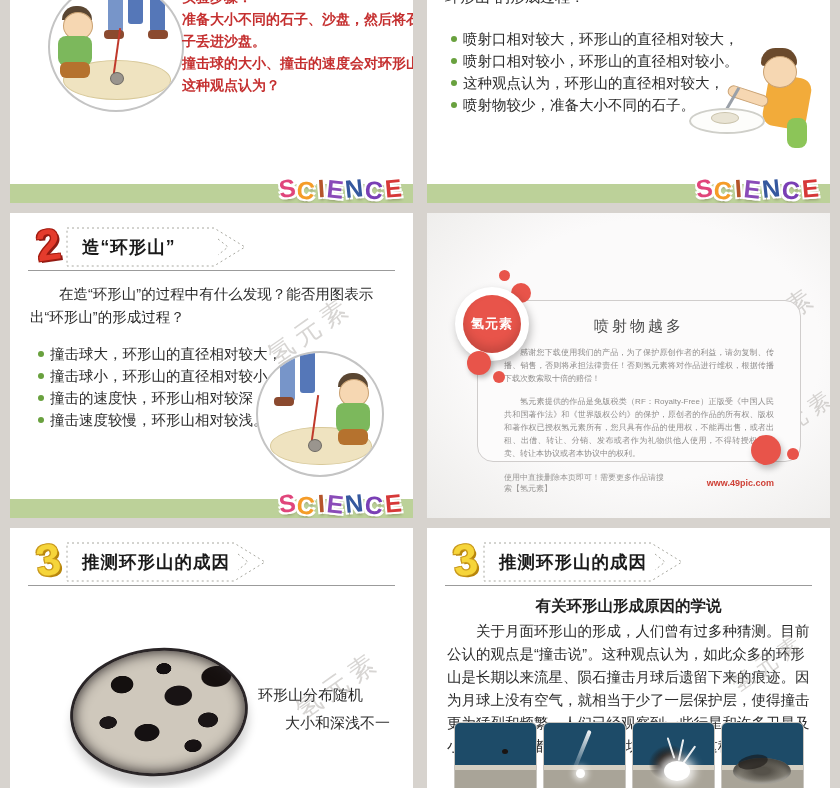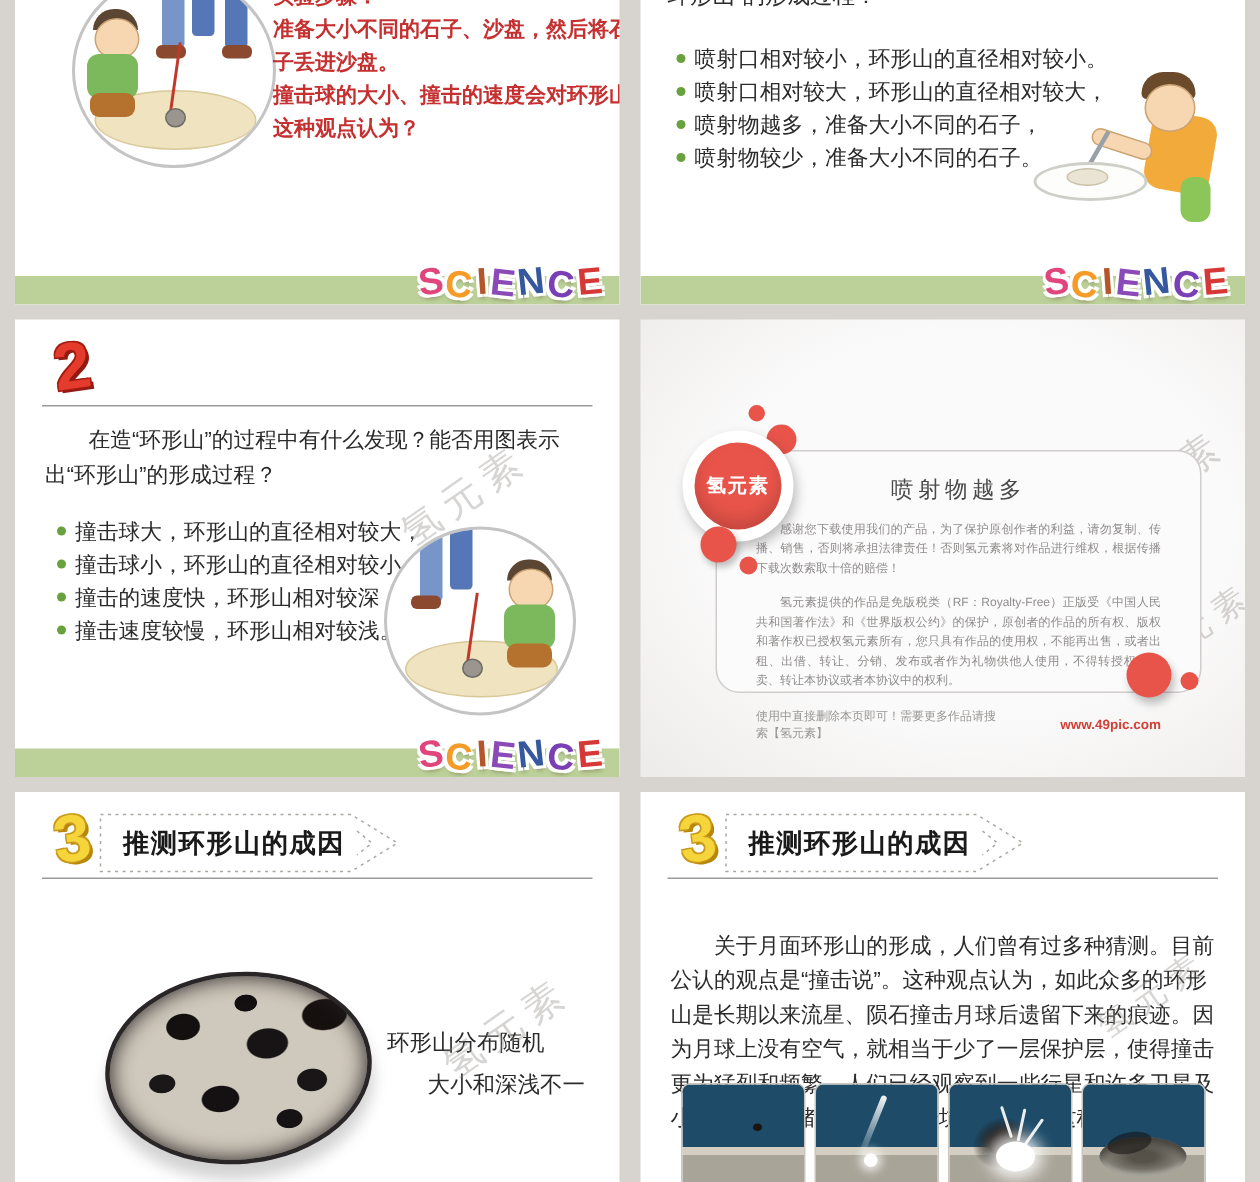--- a/index.html
+++ b/index.html
@@ -141,29 +141,29 @@
   <div class="science-logo">
     <span>S</span><span>C</span><span>I</span><span>E</span><span>N</span><span>C</span><span>E</span>
   </div>
 </div>
 
 <div class="slide" style="left:427px;top:-102px;width:403px;height:305px;">
   <div class="partial-header" style="left:18px;top:90px;">环形山”的形成过程？</div>
   <div class="bullets" style="left:24px;top:130px;">
     <div class="bullet">
         <span class="dot"></span>
+        <span>喷射口相对较大，环形山的直径相对较大，</span>
+      </div>
+    <div class="bullet">
+        <span class="dot"></span>
         <span>喷射口相对较小，环形山的直径相对较小。</span>
       </div>
     <div class="bullet">
         <span class="dot"></span>
-        <span>喷射口相对较大，环形山的直径相对较大，</span>
-      </div>
-    <div class="bullet">
-        <span class="dot"></span>
-        <span>喷射物越多，准备大小不同的石子，</span>
+        <span>这种观点认为，环形山的直径相对较大，</span>
       </div>
     <div class="bullet">
         <span class="dot"></span>
         <span>喷射物较少，准备大小不同的石子。</span>
       </div>
   </div>
   <div class="boy" style="left:258px;top:148px;width:135px;height:110px;">
     <div class="shirt" style="left:80px;top:30px;"></div>
     <div class="shirt2" style="left:102px;top:72px;"></div>
     <div class="hair" style="left:76px;top:2px;"></div>
@@ -174,20 +174,27 @@
     <div class="blob" style="left:26px;top:66px;"></div>
   </div>
   <div class="gstrip"></div>
   <div class="science-logo">
     <span>S</span><span>C</span><span>I</span><span>E</span><span>N</span><span>C</span><span>E</span>
   </div>
 </div>
 
 <div class="slide" style="left:10px;top:213px;width:403px;height:305px;">
   <div class="badge red" style="left:26px;top:10px;">2</div>
+  <div class="banner" style="left:56px;top:14px;width:180px;">
+    <svg width="180" height="40" viewBox="0 0 180 40">
+      <polygon points="1,1 148,1 179,20 148,39 1,39" fill="none" stroke="#a8a8a0" stroke-width="1" stroke-dasharray="2,3"></polygon>
+      <polyline points="152,12 162,20 152,28" fill="none" stroke="#a8a8a0" stroke-width="1" stroke-dasharray="2,3"></polyline>
+    </svg>
+    <div class="t">造“环形山”</div>
+  </div>
   <div class="hline" style="left:18px;right:18px;top:57px;"></div>
   <div class="para" style="left:20px;top:70px;width:372px;">在造“环形山”的过程中有什么发现？能否用图表示出“环形山”的形成过程？</div>
   <div class="bullets" style="left:28px;top:130px;">
     <div class="bullet">
         <span class="dot"></span>
         <span>撞击球大，环形山的直径相对较大，</span>
       </div>
     <div class="bullet">
         <span class="dot"></span>
         <span>撞击球小，环形山的直径相对较小。</span>
@@ -263,20 +270,21 @@
 <div class="slide" style="left:427px;top:528px;width:403px;height:305px;">
   <div class="badge yellow" style="left:26px;top:10px;">3</div>
   <div class="banner" style="left:56px;top:14px;width:200px;">
     <svg width="200" height="40" viewBox="0 0 200 40">
       <polygon points="1,1 168,1 199,20 168,39 1,39" fill="none" stroke="#a8a8a0" stroke-width="1" stroke-dasharray="2,3"></polygon>
       <polyline points="172,12 182,20 172,28" fill="none" stroke="#a8a8a0" stroke-width="1" stroke-dasharray="2,3"></polyline>
     </svg>
     <div class="t">推测环形山的成因</div>
   </div>
   <div class="hline" style="left:18px;right:18px;top:57px;"></div>
+  <div class="subtitle" style="top:68px;">有关环形山形成原因的学说</div>
   <div class="para" style="left:20px;top:92px;width:364px;">关于月面环形山的形成，人们曾有过多种猜测。目前公认的观点是“撞击说”。这种观点认为，如此众多的环形山是长期以来流星、陨石撞击月球后遗留下来的痕迹。因为月球上没有空气，就相当于少了一层保护层，使得撞击更为猛烈和频繁。人们已经观察到一些行星和许多卫星及小行星的表面都有这种“陨击坑”，证实了这种猜想。</div>
   <div class="wm" style="left:300px;top:120px;font-size:22px;">氢元素</div>
   <div class="panels" style="left:27px;top:194px;">
     <div class="panel">
       <div class="meteor-dot"></div>
     </div>
     <div class="panel">
       <div class="streak"></div>
       <div class="streak-head"></div>
     </div>

